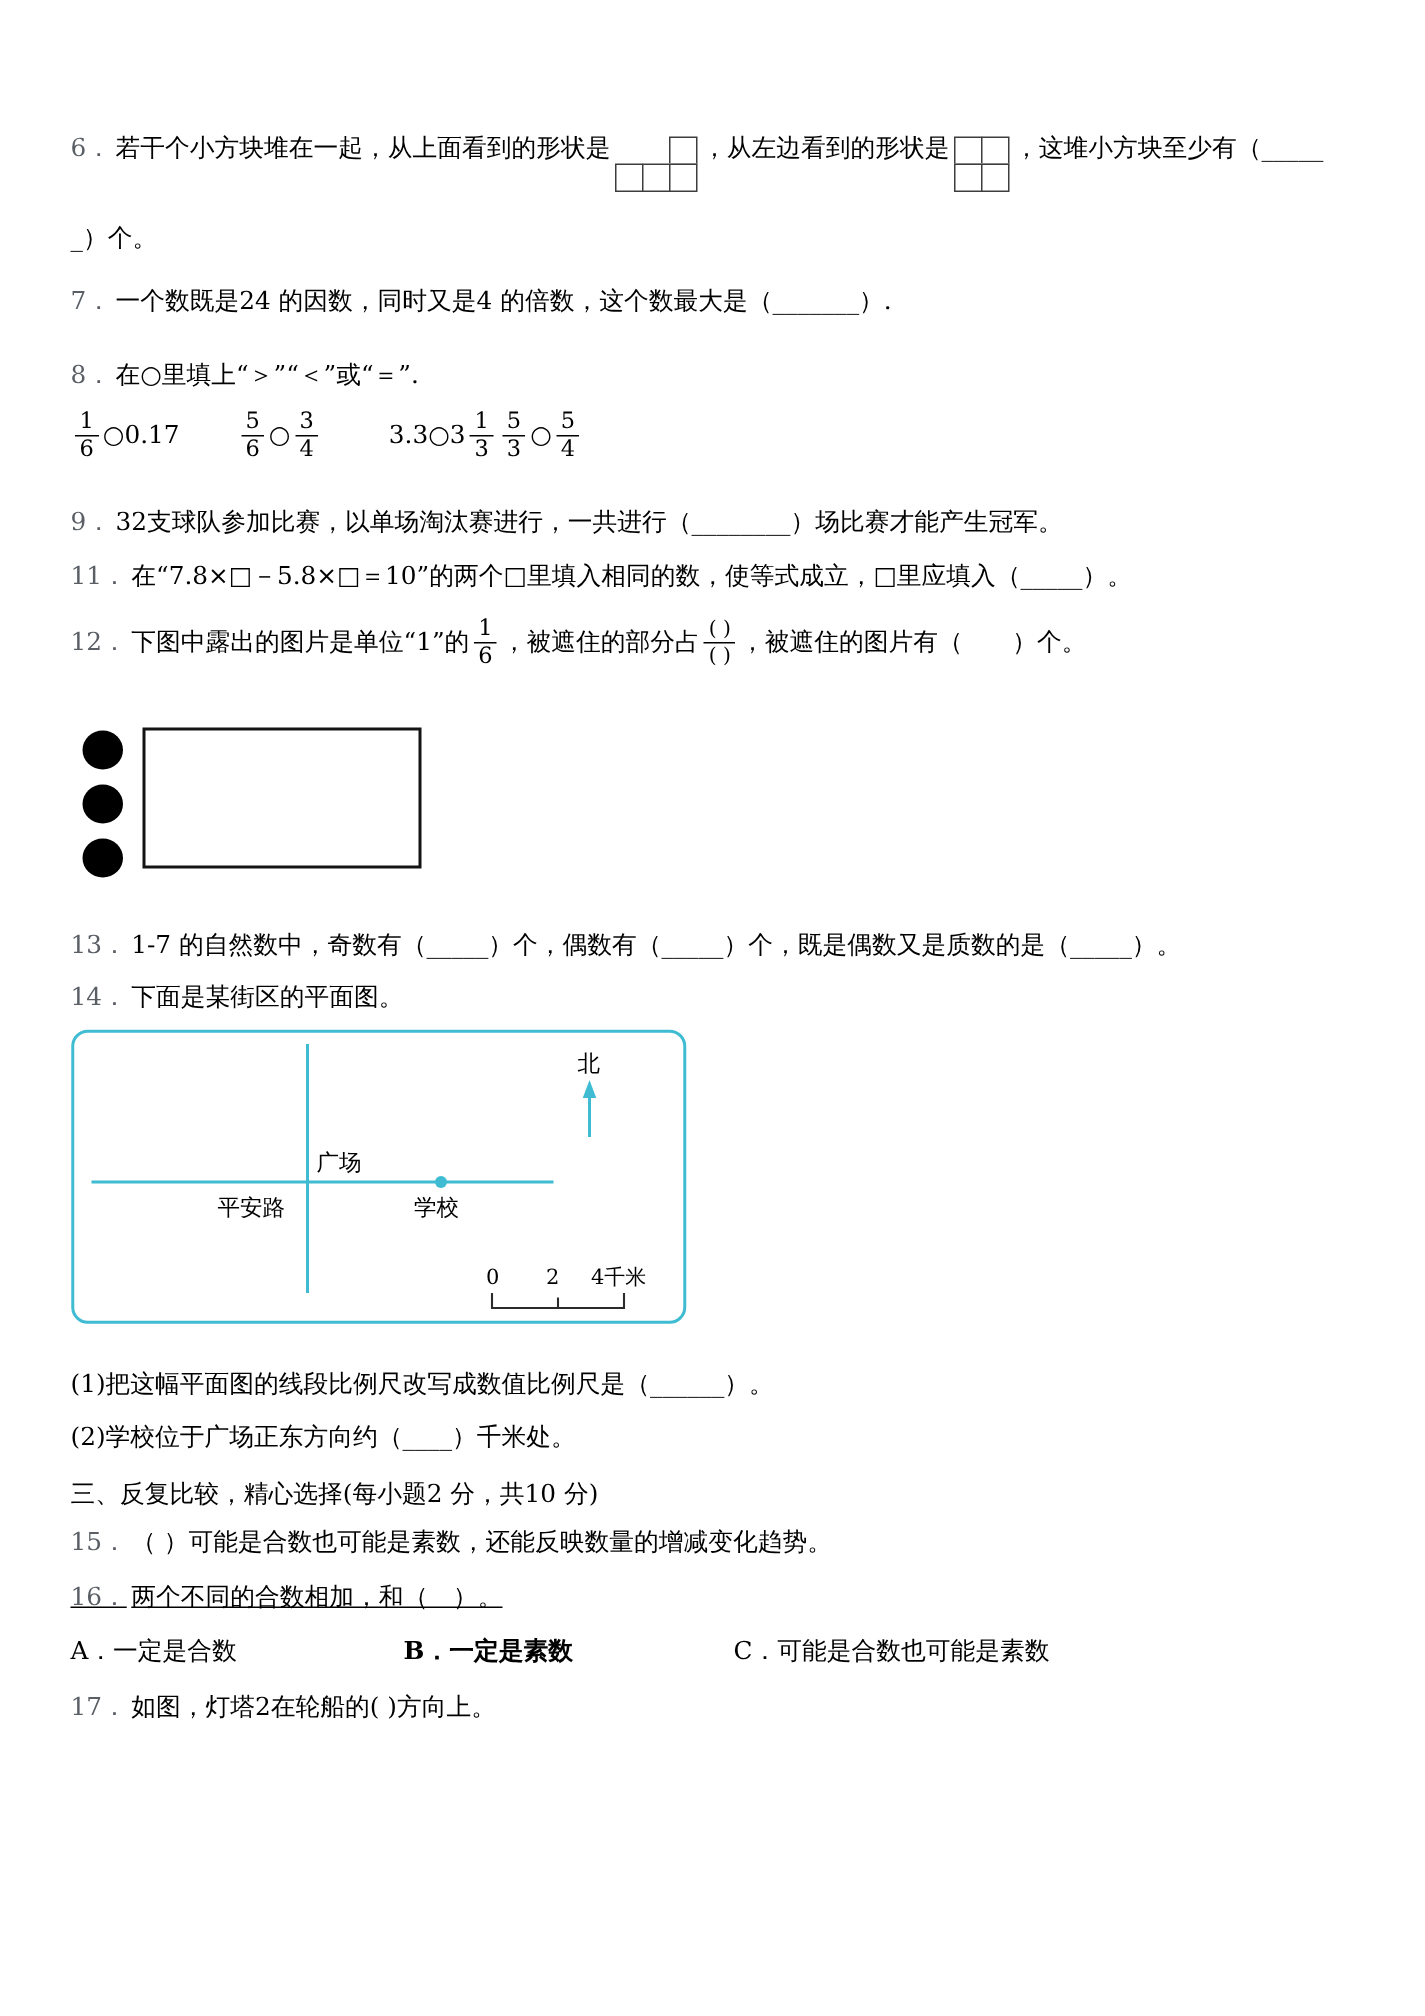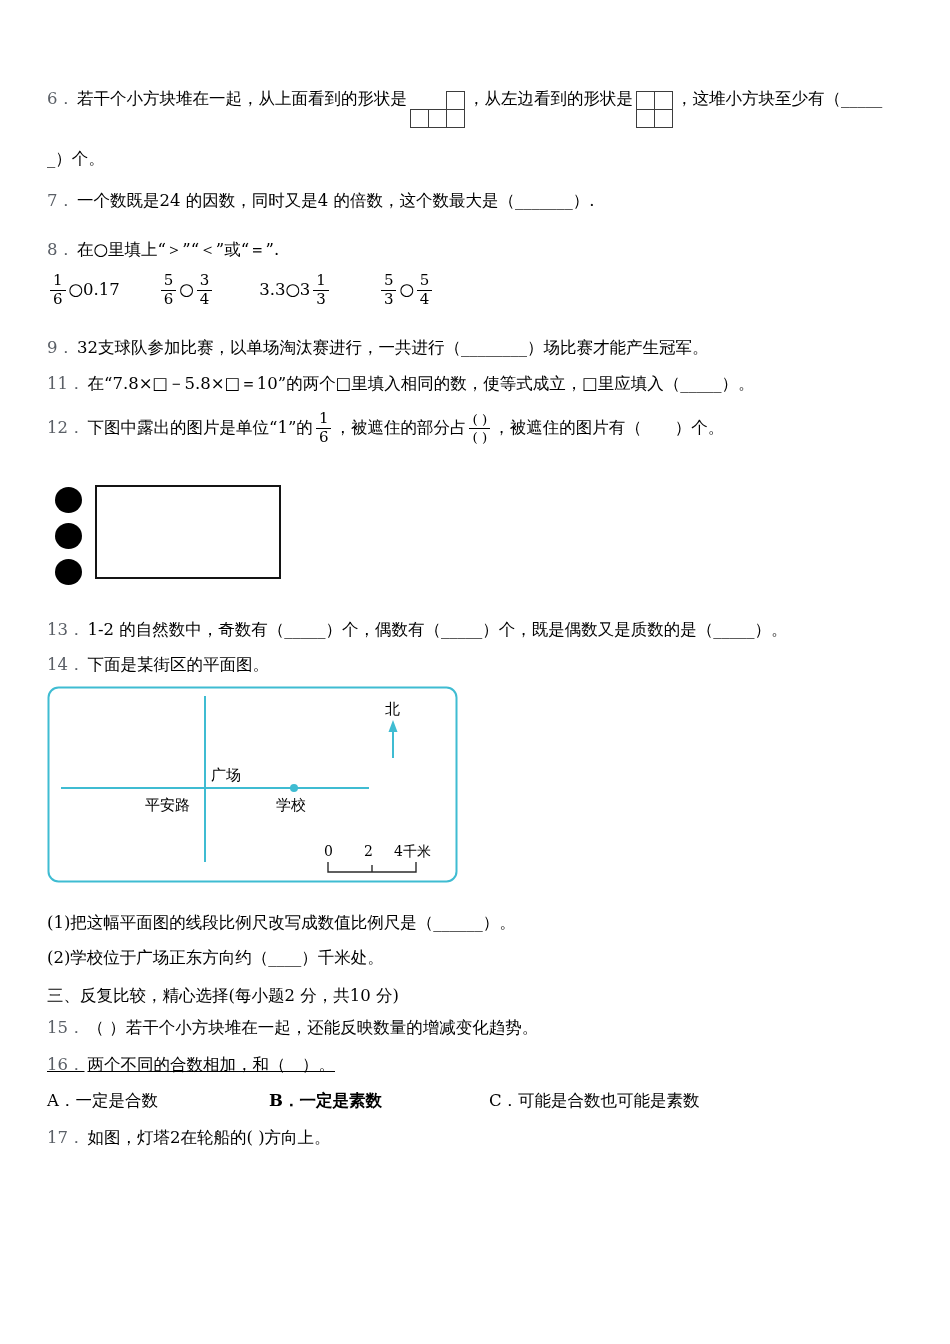--- a/index.html
+++ b/index.html
@@ -30,21 +30,21 @@
   .frac .fd { border-top:1.4px solid #000; padding:1px 3px 0; }
   .frac.parens { font-size:13.5px; }
 
   .q6-l2 { margin-top:20px; }
   .q7   { margin-top:20px; }
   .q8   { margin-top:26px; }
   .frac-row { display:flex; align-items:center; margin-top:12px; }
   .fitem { display:inline-flex; align-items:center; }
   .fitem-1 { margin-right:38px; }
   .fitem-2 { margin-right:44px; }
-  .fitem-3 { margin-right:46px; }
+  .fitem-3 { }
   .q9   { margin-top:30px; }
   .q10  { margin-top:13px; }
   .q11  { margin-top:13px; }
   .q12  { margin-top:16px; display:flex; align-items:center; }
   .q12-fig { position:relative; height:100px; margin:40px 0 0 8px; width:320px; }
   .dot  { position:absolute; width:27px; height:26px; background:#000; border-radius:50%; left:0; }
   .dot1 { top:2px; } .dot2 { top:38px; } .dot3 { top:74px; }
   .q12-rect { position:absolute; left:40px; top:0; width:186px; height:94px; border:2px solid #141414; background:#fff; }
   .q13  { margin-top:34px; }
   .q14  { margin-top:12px; }
@@ -165,21 +165,21 @@
       <span>，被遮住的图片有（　　）个。</span>
   </div>
   <div class="q12-fig">
     <span class="dot dot1"></span>
     <span class="dot dot2"></span>
     <span class="dot dot3"></span>
     <span class="q12-rect"></span>
   </div>
 
   <div class="qline q13">
-    <span class="qno">13．</span><span>1-2 的自然数中，奇数有（_____）个，偶数有（_____）个，既是偶数又是质数的是（_____）。</span>
+    <span class="qno">13．</span><span>1-7 的自然数中，奇数有（_____）个，偶数有（_____）个，既是偶数又是质数的是（_____）。</span>
   </div>
 
   <div class="qline q14">
     <span class="qno">14．</span><span>下面是某街区的平面图。</span>
   </div>
 
   <div class="map-wrap">
     <svg width="412" height="198" viewBox="0 0 412 198">
       <rect x="1.5" y="1.5" width="408" height="194" rx="10" fill="none" stroke="#3fbcd2" stroke-width="2"></rect>
       <line x1="158" y1="10" x2="158" y2="176" stroke="#3fbcd2" stroke-width="2"></line>
@@ -203,21 +203,21 @@
   </div>
   <div class="qline sub2">
     <span>(2)学校位于广场正东方向约（____）千米处。</span>
   </div>
 
   <div class="qline sec3">
     <span>三、反复比较，精心选择(每小题2 分，共10 分)</span>
   </div>
 
   <div class="qline q15">
-    <span class="qno">15．</span><span>（  ）若干个小方块堆在一起，还能反映数量的增减变化趋势。</span>
+    <span class="qno">15．</span><span>（  ）可能是合数也可能是素数，还能反映数量的增减变化趋势。</span>
   </div>
 
   <div class="qline q16">
     <span class="qno">16．</span><span>两个不同的合数相加，和（　）。</span>
   </div>
   <div class="qline opts16">
     <span class="optA">A．一定是合数</span><span class="optB">B．一定是素数</span><span class="optC">C．可能是合数也可能是素数</span>
   </div>
 
   <div class="qline q17">

